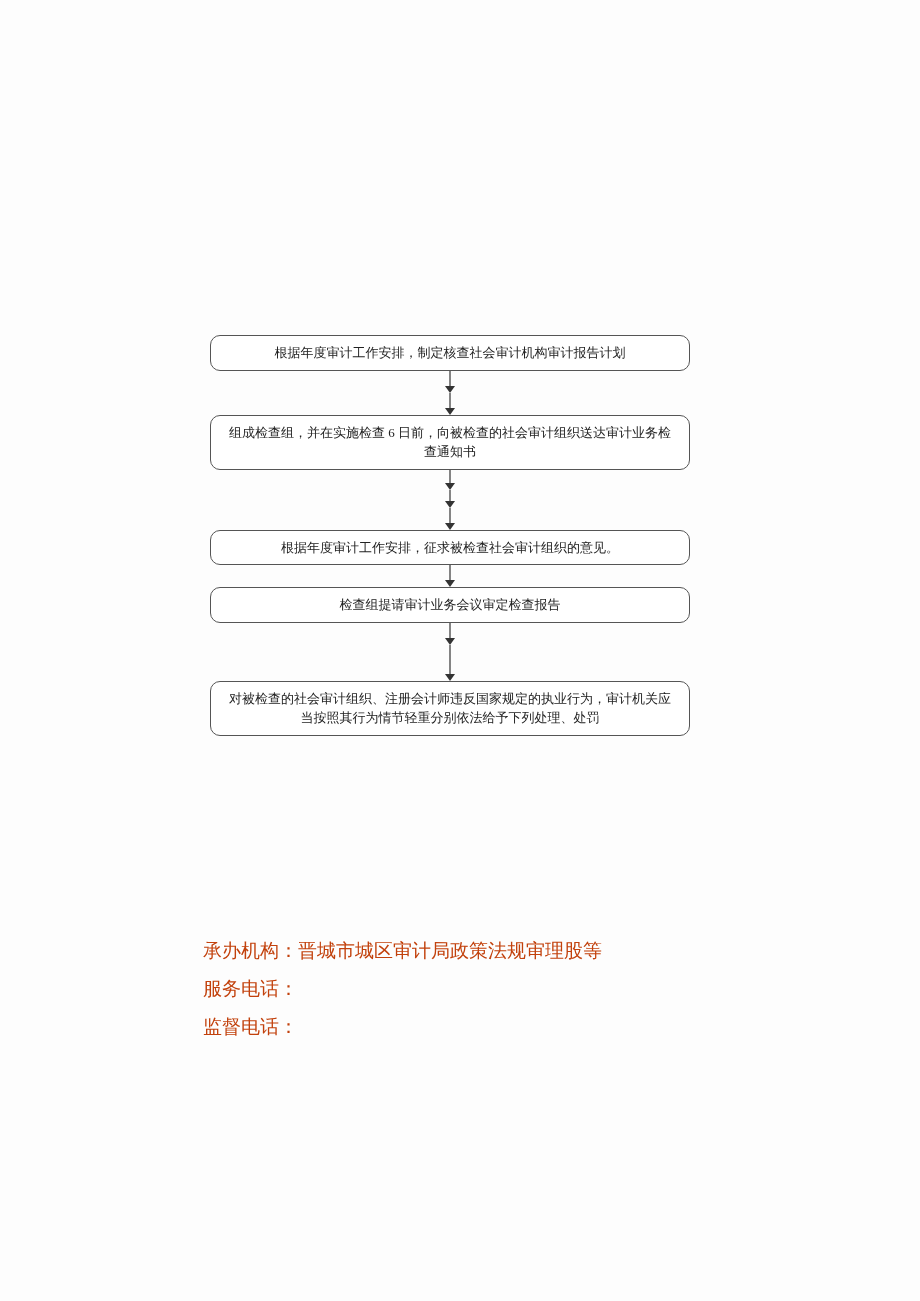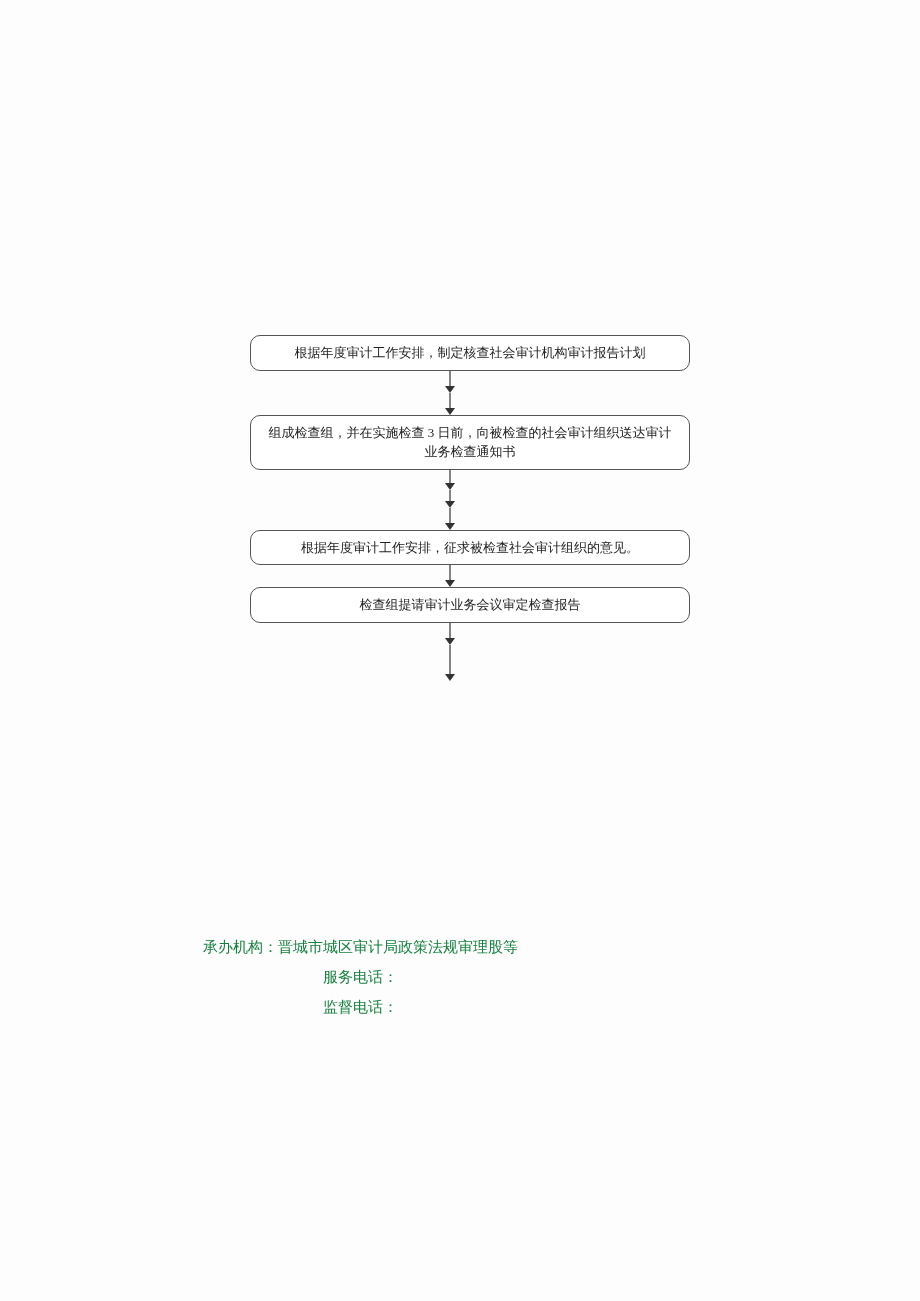--- a/index.html
+++ b/index.html
@@ -18,51 +18,49 @@
     }
     .box {
       border: 1px solid #555;
       border-radius: 10px;
       padding: 7px 14px;
       text-align: center;
       font-size: 13px;
       line-height: 1.5;
       background: #fff;
       color: #222;
-      margin-left: 40px;
     }
     .arrow {
       display: block;
       margin: 0 auto;
     }
     .footer {
       position: absolute;
       left: 203px;
       top: 932px;
-      font-size: 15px;
+      font-size: 19px;
       line-height: 2;
-      color: #15803d;
-      text-align: center;
+      color: #c2410c;
     }
     .footer-row { display: block; }
   </style>
 </head>
 <body>
 
 <div class="flowchart">
     <div class="box">根据年度审计工作安排，制定核查社会审计机构审计报告计划</div>
     <svg width="16" height="22" class="arrow">
       <line x1="8" y1="0" x2="8" y2="16" stroke="#333" stroke-width="1.2"></line>
       <polygon points="8,22 3,15 13,15" fill="#333"></polygon>
     </svg>
     <svg width="16" height="22" class="arrow">
       <line x1="8" y1="0" x2="8" y2="16" stroke="#333" stroke-width="1.2"></line>
       <polygon points="8,22 3,15 13,15" fill="#333"></polygon>
     </svg>
-    <div class="box">组成检查组，并在实施检查 3 日前，向被检查的社会审计组织送达审计业务检查通知书</div>
+    <div class="box">组成检查组，并在实施检查 6 日前，向被检查的社会审计组织送达审计业务检查通知书</div>
     <svg width="16" height="20" class="arrow">
       <line x1="8" y1="0" x2="8" y2="14" stroke="#333" stroke-width="1.2"></line>
       <polygon points="8,20 3,13 13,13" fill="#333"></polygon>
     </svg>
     <svg width="16" height="18" class="arrow">
       <line x1="8" y1="0" x2="8" y2="12" stroke="#333" stroke-width="1.2"></line>
       <polygon points="8,18 3,11 13,11" fill="#333"></polygon>
     </svg>
     <svg width="16" height="22" class="arrow">
       <line x1="8" y1="0" x2="8" y2="16" stroke="#333" stroke-width="1.2"></line>
@@ -75,20 +73,21 @@
     </svg>
     <div class="box">检查组提请审计业务会议审定检查报告</div>
     <svg width="16" height="22" class="arrow">
       <line x1="8" y1="0" x2="8" y2="16" stroke="#333" stroke-width="1.2"></line>
       <polygon points="8,22 3,15 13,15" fill="#333"></polygon>
     </svg>
     <svg width="16" height="36" class="arrow">
       <line x1="8" y1="0" x2="8" y2="30" stroke="#333" stroke-width="1.2"></line>
       <polygon points="8,36 3,29 13,29" fill="#333"></polygon>
     </svg>
+    <div class="box">对被检查的社会审计组织、注册会计师违反国家规定的执业行为，审计机关应当按照其行为情节轻重分别依法给予下列处理、处罚</div>
   </div>
 <div class="footer">
   <span class="footer-row">
     <span>承办机构：</span><span>晋城市城区审计局政策法规审理股等</span>
   </span>
   <span class="footer-row">
     <span>服务电话：</span><span></span>
   </span>
   <span class="footer-row">
     <span>监督电话：</span><span></span>

